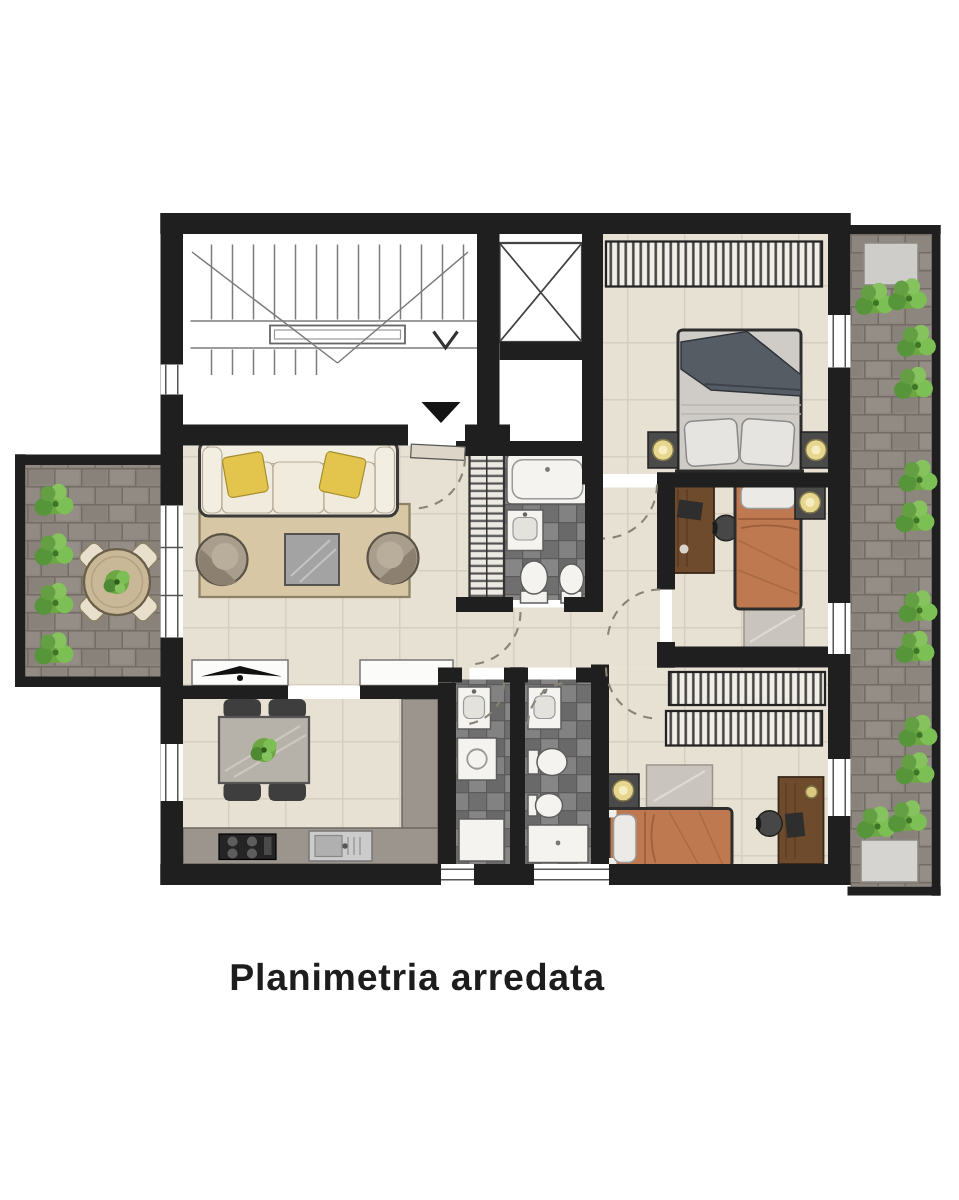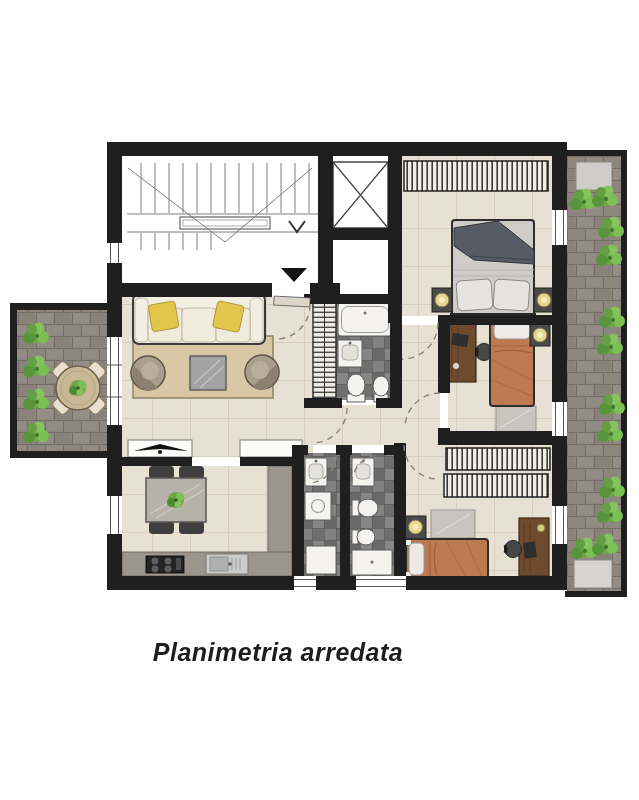--- a/index.html
+++ b/index.html
@@ -1,19 +1,19 @@
 <!DOCTYPE html>
 <html style="--c-background: #ffffff; --c-wall: #1f1f1f; --c-floor: #e7e1d3; --c-floor-line: #d6cfbf; --c-paving: #8c867e; --c-plant-green: #6da744; --c-sofa-cream: #efe8da; --c-pillow-yellow: #e3c44d; --c-bed-gray: #cfccc7; --c-bed-orange: #bf7950; --c-wood: #6f4b2e; --c-counter-gray: #9b958d; --c-rug-tan: #d7c7a4; --c-fixture-white: #f4f3f0; --c-caption: #1d1d1d;"><head>
 <meta charset="utf-8">
 <style>
   html,body{margin:0;padding:0;background:#fff;}
   .stage{position:relative;width:639px;height:800px;margin:0 auto;background:var(--c-background,#fff);overflow:hidden;
          font-family:"Liberation Sans", sans-serif;}
   .caption{position:absolute;left:0;top:638px;width:556px;text-align:center;
-           font-size:25px;font-weight:700;letter-spacing:.5px;color:var(--c-caption,#1d1d1d);font-style:italic;}
+           font-size:25px;font-weight:700;letter-spacing:.5px;color:var(--c-caption,#1d1d1d);}
   
   .wall{fill:var(--c-wall,#1f1f1f);}
   .floor-base{fill:var(--c-floor,#e7e1d3);}
   .floor-line{stroke:var(--c-floor-line,#d6cfbf);stroke-width:1;}
   .pave-base{fill:var(--c-paving,#8c867e);}
   .fix{fill:var(--c-fixture-white,#f4f3f0);stroke:#5e5e5e;stroke-width:1;}
   .wood{fill:var(--c-wood,#6f4b2e);stroke:#3a2819;stroke-width:1.2;}
   .orange{fill:var(--c-bed-orange,#bf7950);}
   .graybed{fill:var(--c-bed-gray,#cfccc7);}
   .sofa{fill:var(--c-sofa-cream,#efe8da);}

